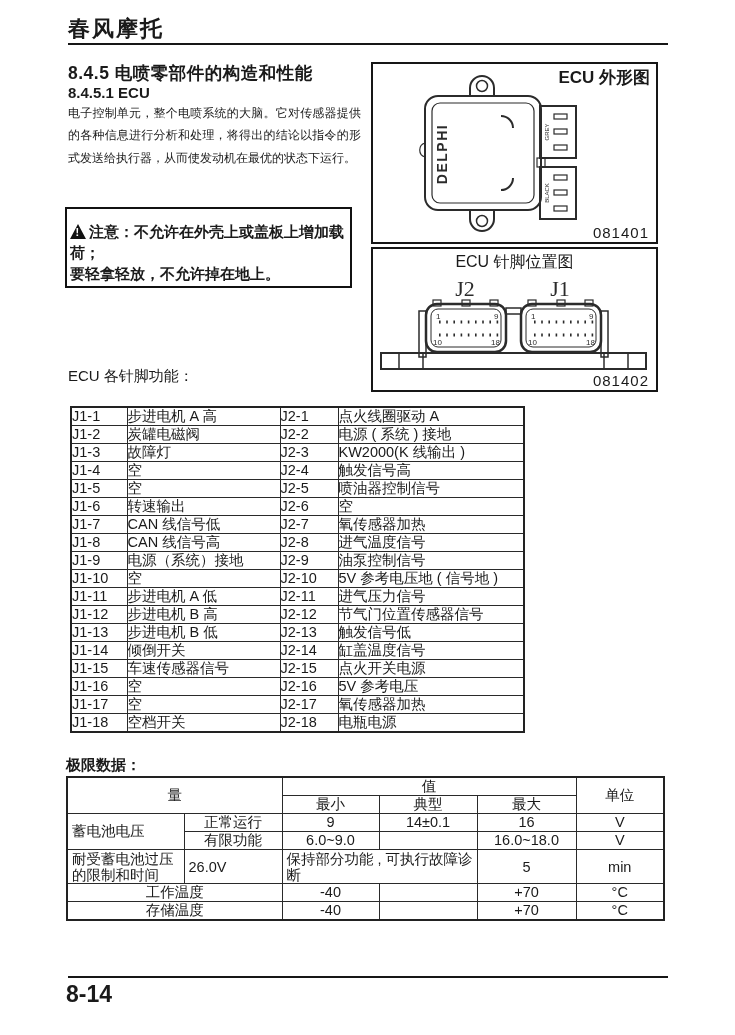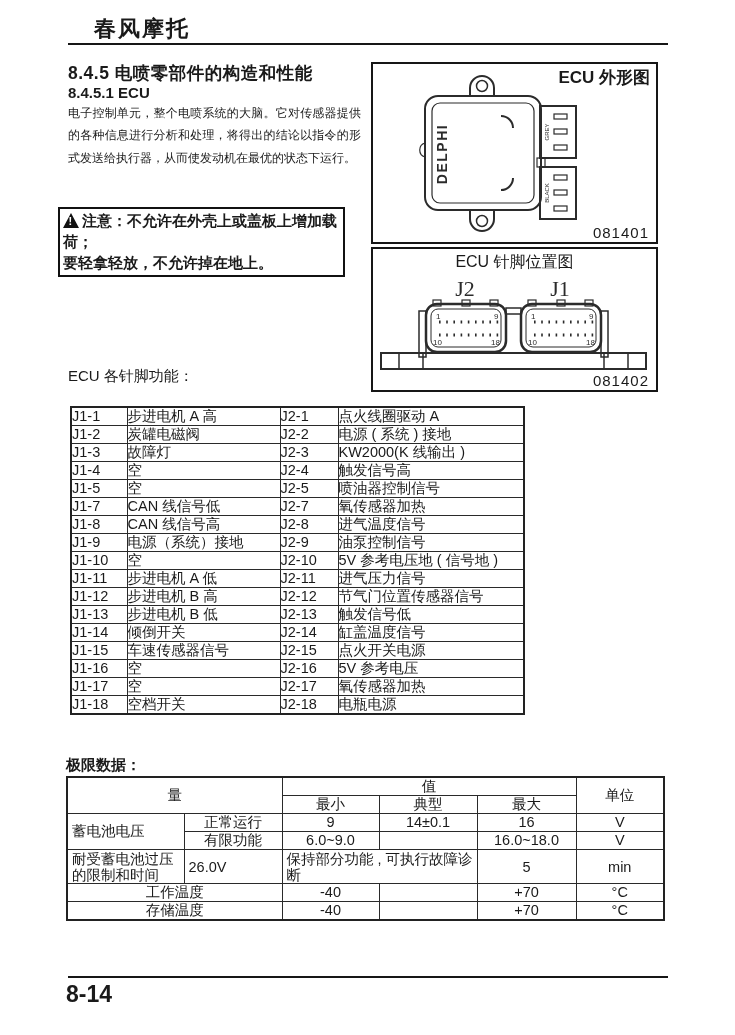--- a/index.html
+++ b/index.html
@@ -1,31 +1,31 @@
 <!DOCTYPE html>
 <html><head>
 <meta charset="utf-8">
 <style>
   * { margin:0; padding:0; box-sizing:border-box; }
   html,body { background:#ffffff; }
   body { font-family:"Liberation Sans", sans-serif; color:#1a1a1a; }
   .page { position:relative; width:735px; height:1035px; background:#fff; overflow:hidden; }
 
   
-  .brand { position:absolute; left:68px; top:14px; font-size:22px; font-weight:bold; letter-spacing:2px;margin-left:26px; }
+  .brand { position:absolute; left:68px; top:14px; font-size:22px; font-weight:bold; letter-spacing:2px; }
   .brand-rule { position:absolute; left:68px; top:43px; width:600px; height:2px; background:#161616; }
 
   
   .sec-heading { position:absolute; left:68px; top:61px; font-size:17.5px; font-weight:bold; letter-spacing:0.5px; }
   .sec-subheading { position:absolute; left:68px; top:84px; font-size:15px; font-weight:bold; }
   .sec-body { position:absolute; left:68px; top:102px; width:293px; font-size:12px; line-height:22.4px; text-align:justify; }
 
   
-  .warning-box { position:absolute; left:58px; top:207px; width:287px; border:2px solid #111;
-                 padding:1px 3px 2px 3px; font-size:15px; font-weight:bold; line-height:21px; }
+  .warning-box { position:absolute; left:65px; top:207px; width:287px; border:2px solid #111;
+                 padding:12px 3px 2px 3px; font-size:15px; font-weight:bold; line-height:21px; }
   .warn-icon { display:inline-block; position:relative; width:0; height:0; margin-right:3px; vertical-align:-2px;
                border-left:8px solid transparent; border-right:8px solid transparent; border-bottom:15px solid #111; }
   .warn-icon::after { content:"!"; position:absolute; left:-2.5px; top:2px; color:#fff;
                       font-size:11px; font-weight:bold; line-height:13px; }
 
   
   .figure { position:absolute; border:2px solid #161616; background:#fff; }
   .fig-outline { left:371px; top:62px; width:287px; height:182px; }
   .fig-pins { left:371px; top:247px; width:287px; height:145px; }
   .fig-title-right { position:absolute; top:2px; right:6px; font-size:17px; font-weight:bold; }
@@ -188,20 +188,26 @@
           <td class="pin-id">J2-4</td>
           <td class="pin-func">触发信号高</td>
         </tr>
         <tr>
           <td class="pin-id">J1-5</td>
           <td class="pin-func">空</td>
           <td class="pin-id">J2-5</td>
           <td class="pin-func">喷油器控制信号</td>
         </tr>
         <tr>
+          <td class="pin-id">J1-6</td>
+          <td class="pin-func">转速输出</td>
+          <td class="pin-id">J2-6</td>
+          <td class="pin-func">空</td>
+        </tr>
+        <tr>
           <td class="pin-id">J1-7</td>
           <td class="pin-func">CAN 线信号低</td>
           <td class="pin-id">J2-7</td>
           <td class="pin-func">氧传感器加热</td>
         </tr>
         <tr>
           <td class="pin-id">J1-8</td>
           <td class="pin-func">CAN 线信号高</td>
           <td class="pin-id">J2-8</td>
           <td class="pin-func">进气温度信号</td>

